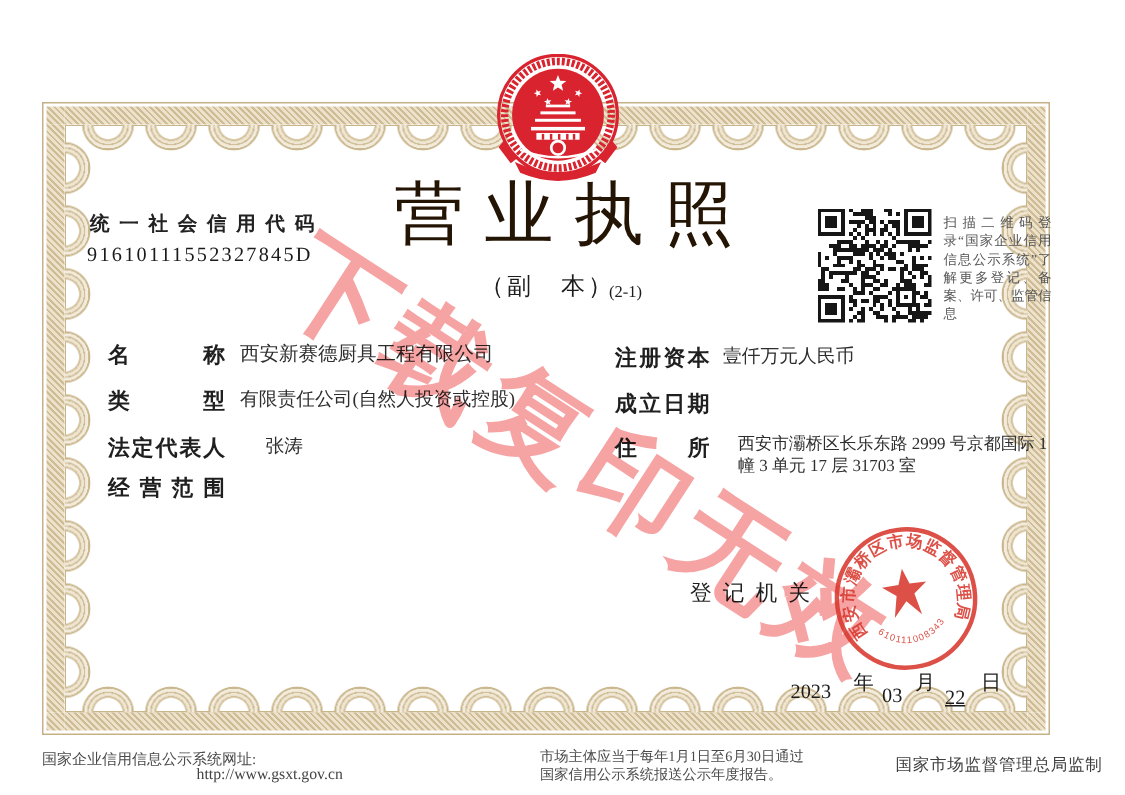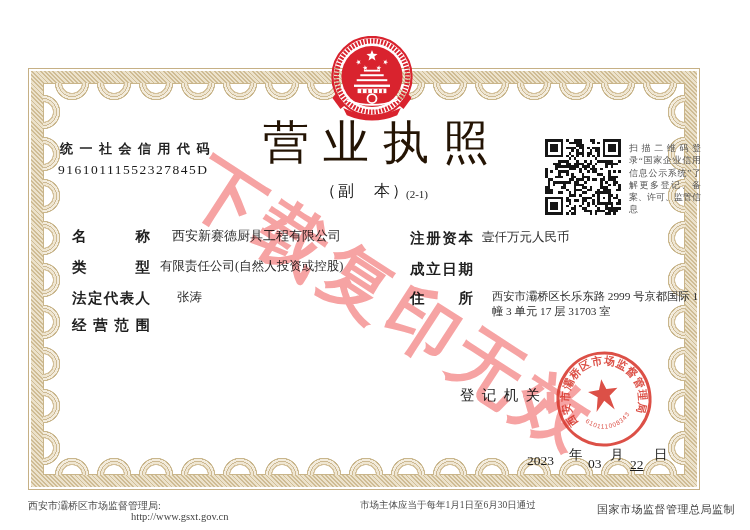--- a/index.html
+++ b/index.html
@@ -48,21 +48,21 @@
   .qr-caption { position:absolute; left:629px; top:142px; width:72px; font-size:9px;
     line-height:12.3px; color:#555; z-index:2; text-align:justify; }
 
   
   .row { position:absolute; display:flex; align-items:flex-start; z-index:2; }
   .lbl { font-family:"Liberation Sans",sans-serif; font-weight:bold; font-size:14.5px;
     color:#1f1f1f; text-align:justify; text-align-last:justify; flex:none; }
   .lbl-l { width:78px; }
   .lbl-r { width:63px; }
   .val { color:#2e2e2e; }
-  .row-name    { left:72px;  top:227px;gap:12px; } .row-name .val { margin-left:10px; font-size:13px; }
+  .row-name    { left:72px;  top:227px; } .row-name .val { margin-left:10px; font-size:13px; }
   .row-type    { left:72px;  top:258px; } .row-type .val { margin-left:10px; font-size:12.5px; }
   .row-rep     { left:72px;  top:289px;gap:17px; } .row-rep .val  { margin-left:10px; font-size:12.5px; }
   .row-scope   { left:72px;  top:316px; } .row-scope .val { margin-left:9px; width:252px;
       font-size:10.8px; line-height:13px; text-align:justify; }
   .row-capital { left:410px; top:229px; } .row-capital .val { margin-left:9px; font-size:12.5px; }
   .row-estdate { left:410px; top:260px; } .row-estdate .val { margin-left:9px; font-size:12.5px; }
   .row-address { left:410px; top:289px; } .row-address .val { margin-left:19px; width:218px;
       font-size:11.3px; line-height:14.5px; }
   .registrar { position:absolute; left:460px; top:386px; width:80px;
     font-family:"Liberation Sans",sans-serif; font-weight:normal; font-size:14.5px; color:#1f1f1f;
@@ -518,19 +518,20 @@
     <text font-size="14.5" font-family="Liberation Sans, sans-serif" font-weight="bold" fill="#d8392e" letter-spacing="1">
       <textPath href="#sealArc" startOffset="0">西安市灞桥区市场监督管理局</textPath>
     </text>
     <text font-size="8.5" font-family="Liberation Sans, sans-serif" fill="#d8392e" letter-spacing="1.2">
       <textPath href="#sealNumArc" startOffset="4">6101110083438</textPath>
     </text>
   </svg>
 </div>
 
 <div class="footer-left">
-  <div>西安市灞桥区市场监督管理局:</div>
+  <div>国家企业信用信息公示系统网址:</div>
   <div class="url">http://www.gsxt.gov.cn</div>
 </div>
 <div class="footer-mid">
   <div>市场主体应当于每年1月1日至6月30日通过</div>
+  <div>国家信用公示系统报送公示年度报告。</div>
 </div>
 <div class="footer-right">国家市场监督管理总局监制</div>
 
 </body></html>

